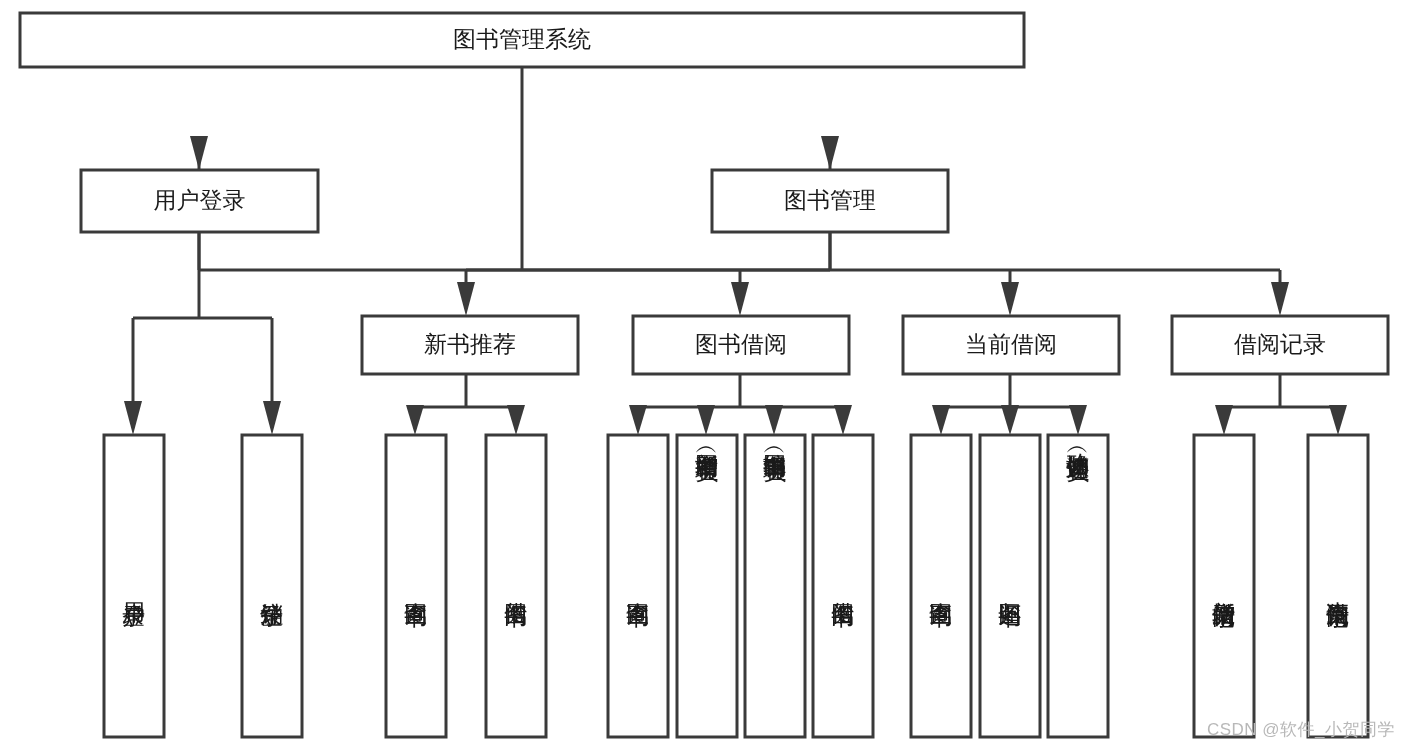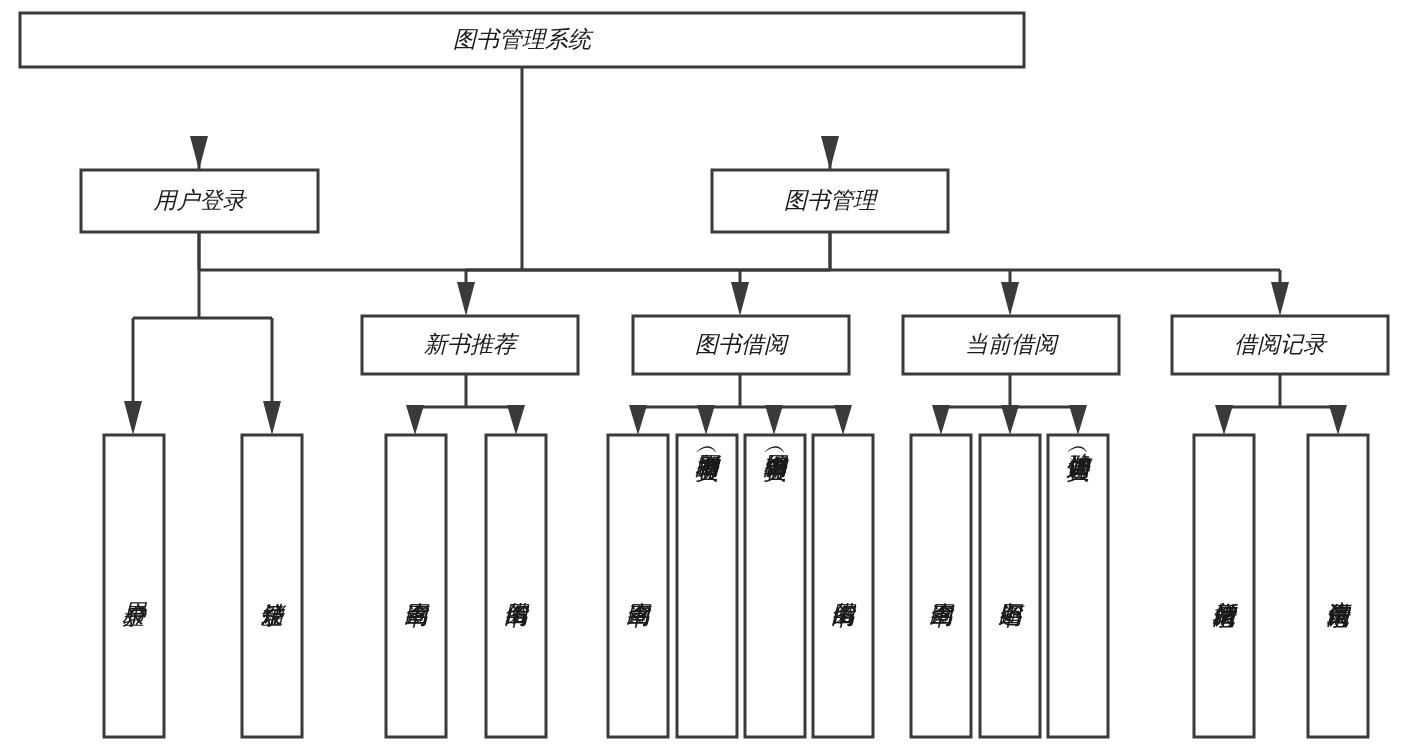--- a/index.html
+++ b/index.html
@@ -12,21 +12,20 @@
     width: 1405px;
     height: 747px;
     font-family: "Liberation Sans", "DejaVu Sans", sans-serif;
     overflow: hidden;
   }
   #diagram-root {
     position: relative;
     width: 1405px;
     height: 747px;
     background: #ffffff;
-    font-style: italic;
   }
   svg#tree-svg {
     position: absolute;
     left: 0;
     top: 0;
     width: 1405px;
     height: 747px;
   }
   .node-box {
     fill: #ffffff;
@@ -229,14 +228,15 @@
     <span class="leaf-label-text">确认归还（管理员）</span>
   </div>
 
   <div class="leaf-label-cell" style="left:1194px; top:435px; width:60px; height:302px;">
     <span class="leaf-label-text">新增借阅记录</span>
   </div>
   <div class="leaf-label-cell" style="left:1308px; top:435px; width:60px; height:302px;">
     <span class="leaf-label-text">查询借阅记录</span>
   </div>
 
+  <div class="watermark">CSDN @软件_小贺同学</div>
 
 </div>
 
 </body></html>

